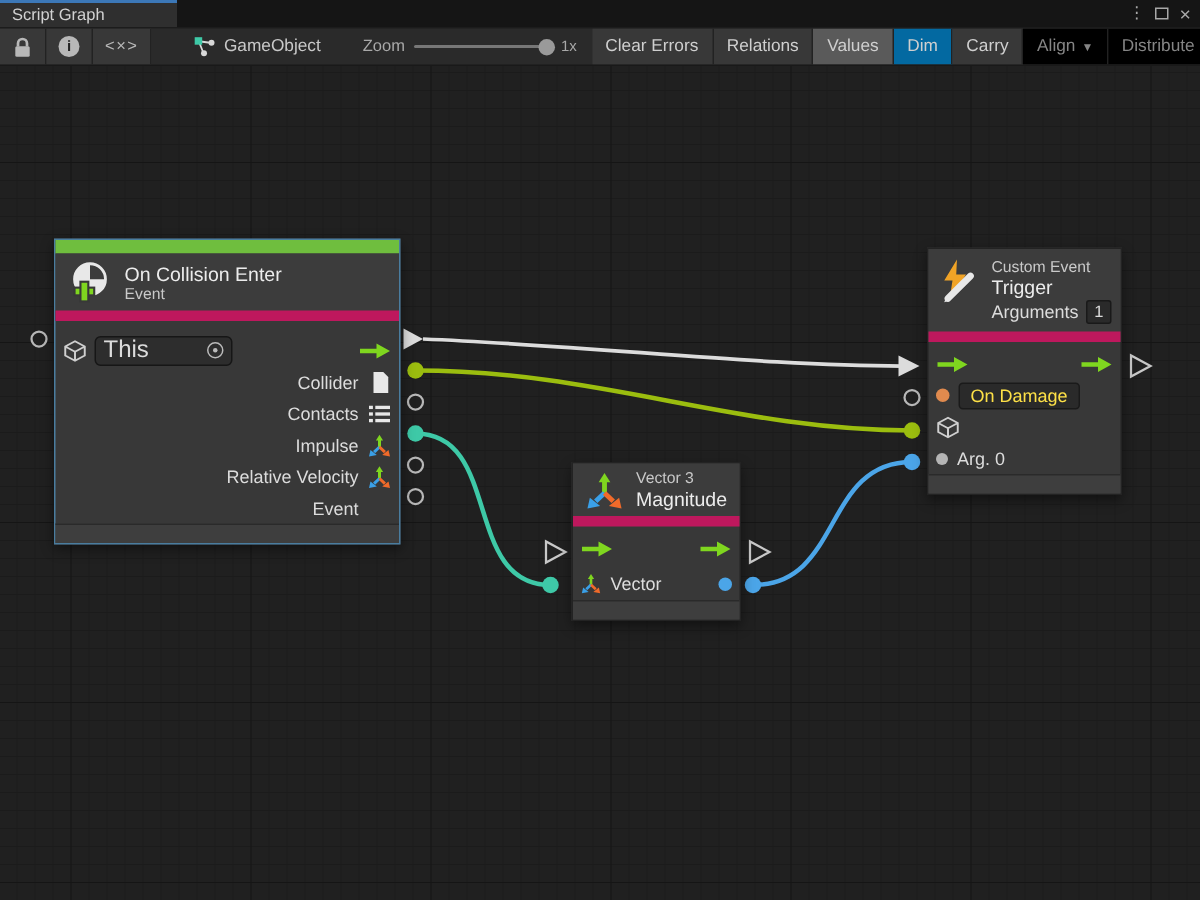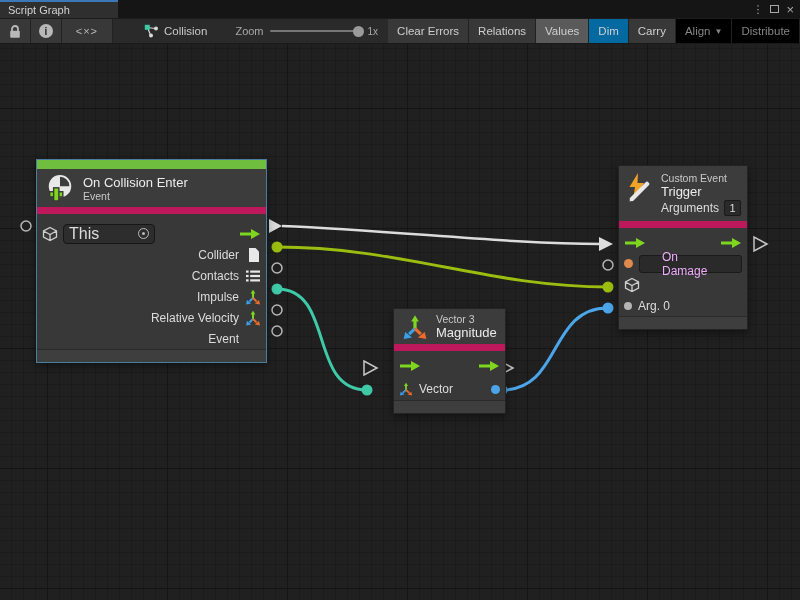--- a/index.html
+++ b/index.html
@@ -69,36 +69,36 @@
   .node-collision { left:36px; top:115px; width:231px; }
   .node-collision .rows { padding-top:9px; }
   .this-field { display:flex; align-items:center; width:92px; height:20px; background:#2d2d2d;
                 border:1px solid #161616; border-radius:4px; padding:0 5px; gap:4px; }
   .this-field span.val { font-size:16px; color:#dcdcdc; flex:1; }
   .target-picker { position:relative; width:11px; height:11px; border:1.3px solid #bbb; border-radius:50%; }
   .target-picker::after { content:""; position:absolute; left:2.6px; top:2.6px; width:3.3px; height:3.3px;
                           background:#bbb; border-radius:50%; }
 
   
-  .node-magnitude { left:393px; top:264px; width:113px; }
+  .node-magnitude { left:381px; top:264px; width:113px; }
   .node-magnitude .rows { padding-top:2px; }
   .node-magnitude .row.ctrl { height:25px; justify-content:space-between; }
   .node-magnitude .row.vec { height:22px; }
 
   
   .node-event { left:618px; top:121px; width:130px; }
   .node-event .node-header { align-items:flex-start; padding:6px 6px 5px 6px;justify-content:space-between; }
   .node-event .rows { padding-top:4px; }
   .node-event .row.ctrl { justify-content:space-between; }
   .args-row { display:flex; align-items:center; gap:5px; margin-top:1px; }
   .args-label { font-size:12px; color:#dcdcdc; }
   .args-box { width:17px; height:16px; background:#2a2a2a; border:1px solid #191919; border-radius:2px;
               color:#dcdcdc; font-size:11px; display:flex; align-items:center; justify-content:center; }
   .name-field { height:18px; background:#2a2a2a; border:1px solid #1a1a1a; border-radius:3px;
-                display:flex; align-items:center; padding:0 22px; font-size:12px; color:#f0abfc; }
+                display:flex; align-items:center; padding:0 7px; font-size:12px; color:#fde047; }
   .dot { width:9px; height:9px; border-radius:50%; flex:0 0 auto; }
 </style>
 </head>
 <body>
 
 <div class="app">
 
   <div class="titlebar">
     <div class="tab">
       <span class="tab-label">Script Graph</span>
@@ -124,21 +124,21 @@
       <span style="color:#b8b8b8;font-size:11px;letter-spacing:1px;">&lt;×&gt;</span>
     </div>
     <div class="tbtn tool-gap" style="width:22px"></div>
     <div class="go-section">
       <svg width="15" height="14" viewBox="0 0 15 14">
         <path d="M3.5 3.5 L11 4.5 M3.5 3.5 L6.5 11" stroke="#d8d8d8" stroke-width="1.2" fill="none"></path>
         <rect x="0.8" y="0.8" width="5" height="5" fill="#3ec9a7"></rect>
         <circle cx="12" cy="4.5" r="2" fill="#d8d8d8"></circle>
         <circle cx="7" cy="11.5" r="2" fill="#d8d8d8"></circle>
       </svg>
-      <span class="go-label">Collision</span>
+      <span class="go-label">GameObject</span>
     </div>
     <div class="zoom-section">
       <span class="zoom-label">Zoom</span>
       <div class="slider">
         <div class="slider-handle"></div>
       </div>
       <span class="zoom-val">1x</span>
     </div>
     <div class="tbtn">Clear Errors</div>
     <div class="tbtn">Relations</div>

